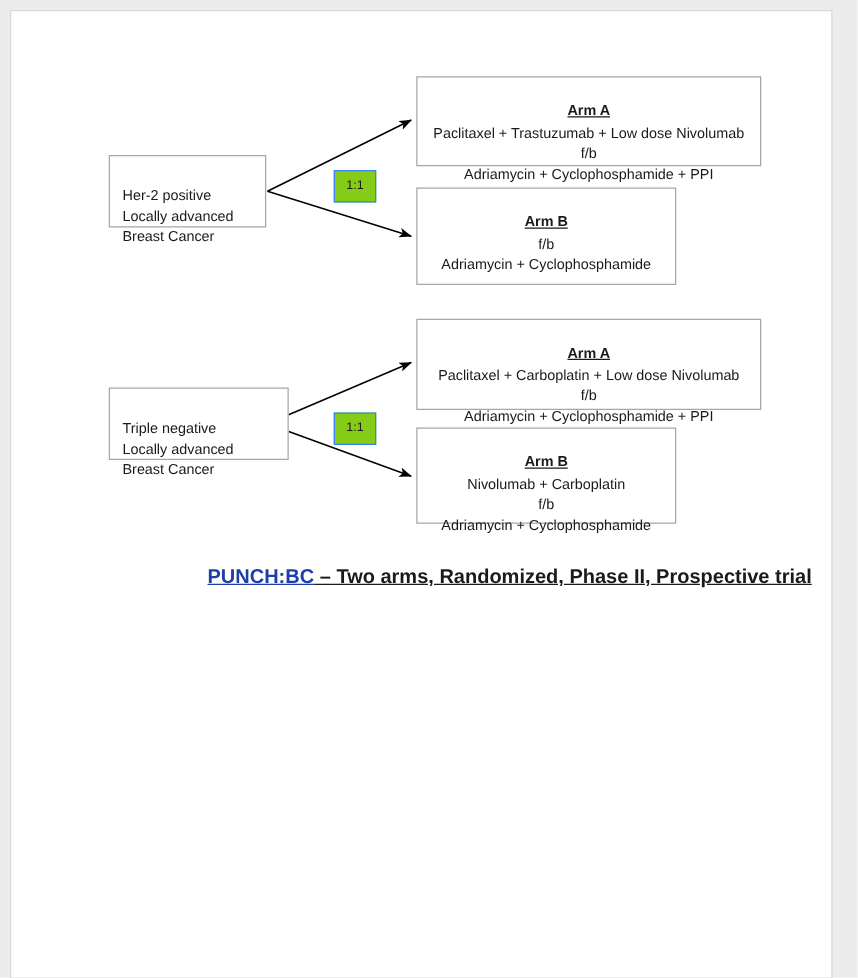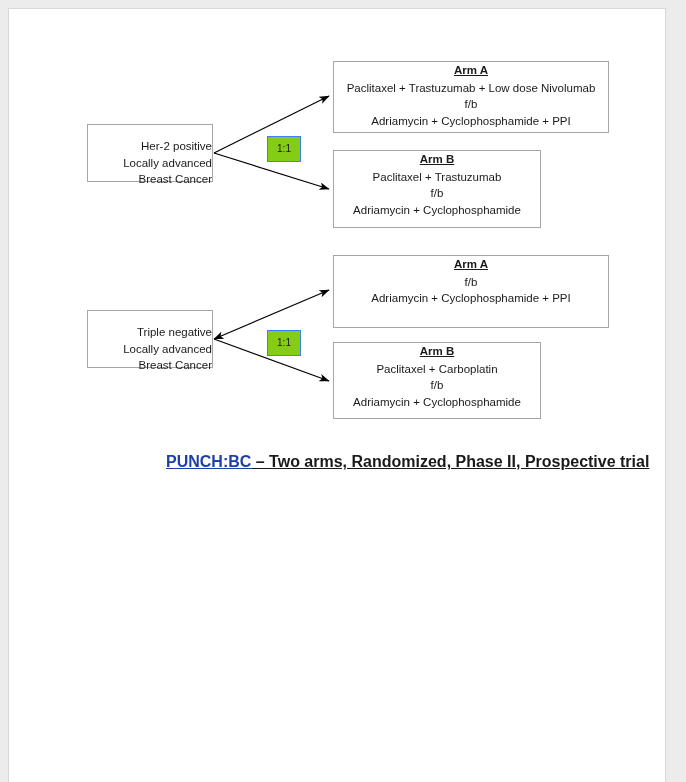--- a/index.html
+++ b/index.html
@@ -50,30 +50,30 @@
     position: absolute;
     box-sizing: border-box;
     border: 1px solid #a6a6a6;
     background: #ffffff;
     color: #1a1a1a;
     font-size: 11.5px;
     line-height: 16.5px;
   }
 
   .source-node {
-    padding: 13px 0 8px 10px;
-    text-align: right;
+    padding: 24px 0 8px 10px;
+    text-align: left;
   }
   .source-node .node-line {
     white-space: nowrap;
   }
 
   .arm-node {
     text-align: center;
-    padding: 0 6px 7px 6px;
+    padding: 19px 6px 7px 6px;
   }
   .arm-node .arm-title {
     font-weight: bold;
     text-decoration: underline;
     display: block;
     margin-bottom: 1px;
   }
   .arm-node .node-line {
     display: block;
     white-space: nowrap;
@@ -109,21 +109,21 @@
     color: #1a1a1a;
     text-decoration: underline;
   }
 
   
   #node-src-her2   { left: 78px;  top: 115px; width: 126px; height: 58px; }
   #node-g1-arm-a   { left: 324px; top: 52px;  width: 276px; height: 72px; }
   #node-g1-arm-b   { left: 324px; top: 141px; width: 208px; height: 78px; }
   #chip-g1         { left: 258px; top: 127px; width: 34px;  height: 26px; }
 
-  #node-src-tnbc   { left: 78px;  top: 301px; width: 126px; height: 58px; }
+  #node-src-tnbc   { left: 78px;  top: 301px; width: 144px; height: 58px; }
   #node-g2-arm-a   { left: 324px; top: 246px; width: 276px; height: 73px; }
   #node-g2-arm-b   { left: 324px; top: 333px; width: 208px; height: 77px; }
   #chip-g2         { left: 258px; top: 321px; width: 34px;  height: 26px; }
 </style>
 </head>
 <body>
 
 <div id="page-sheet">
   <div id="diagram">
 
@@ -154,42 +154,42 @@
 
     <div class="node arm-node" id="node-g1-arm-a">
       <span class="arm-title">Arm A</span>
       <span class="node-line">Paclitaxel + Trastuzumab + Low dose Nivolumab</span>
       <span class="node-line">f/b</span>
       <span class="node-line">Adriamycin + Cyclophosphamide + PPI</span>
     </div>
 
     <div class="node arm-node" id="node-g1-arm-b">
       <span class="arm-title">Arm B</span>
-      <span class="node-line">Paclitaxel + Trastuzumab</span>
       <span class="node-line">f/b</span>
       <span class="node-line">Adriamycin + Cyclophosphamide</span>
     </div>
 
     <div class="node source-node" id="node-src-tnbc">
       <span class="node-line">Triple negative</span><br>
       <span class="node-line">Locally advanced</span><br>
       <span class="node-line">Breast Cancer</span>
     </div>
 
     <div class="ratio-chip" id="chip-g2">1:1</div>
 
     <div class="node arm-node" id="node-g2-arm-a">
       <span class="arm-title">Arm A</span>
+      <span class="node-line">Paclitaxel + Carboplatin + Low dose Nivolumab</span>
       <span class="node-line">f/b</span>
       <span class="node-line">Adriamycin + Cyclophosphamide + PPI</span>
     </div>
 
     <div class="node arm-node" id="node-g2-arm-b">
       <span class="arm-title">Arm B</span>
-      <span class="node-line">Paclitaxel + Carboplatin</span>
+      <span class="node-line">Nivolumab + Carboplatin</span>
       <span class="node-line">f/b</span>
       <span class="node-line">Adriamycin + Cyclophosphamide</span>
     </div>
 
     <div id="caption">
       <span class="caption-key">PUNCH:BC</span><span class="caption-rest"> – Two arms, Randomized, Phase II, Prospective trial</span>
     </div>
 
   </div>
 </div>

